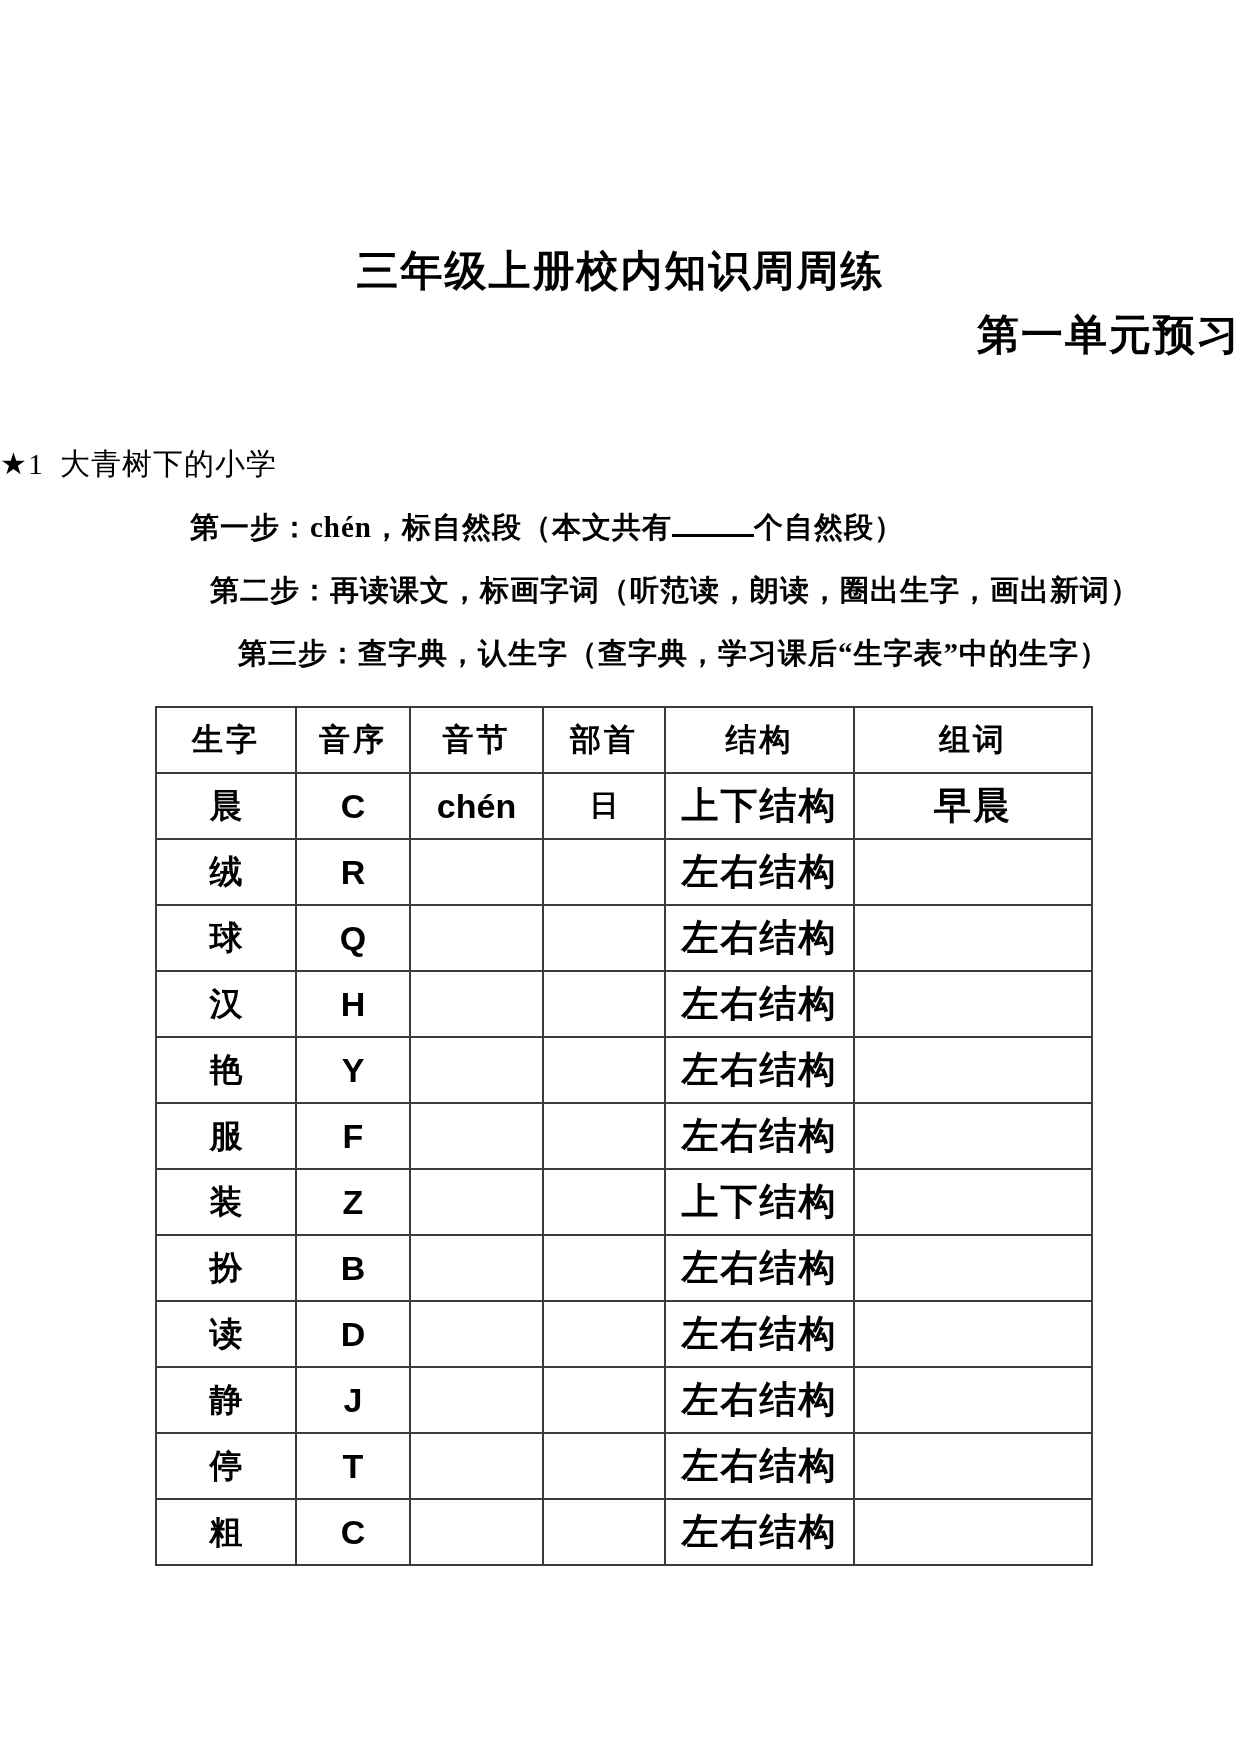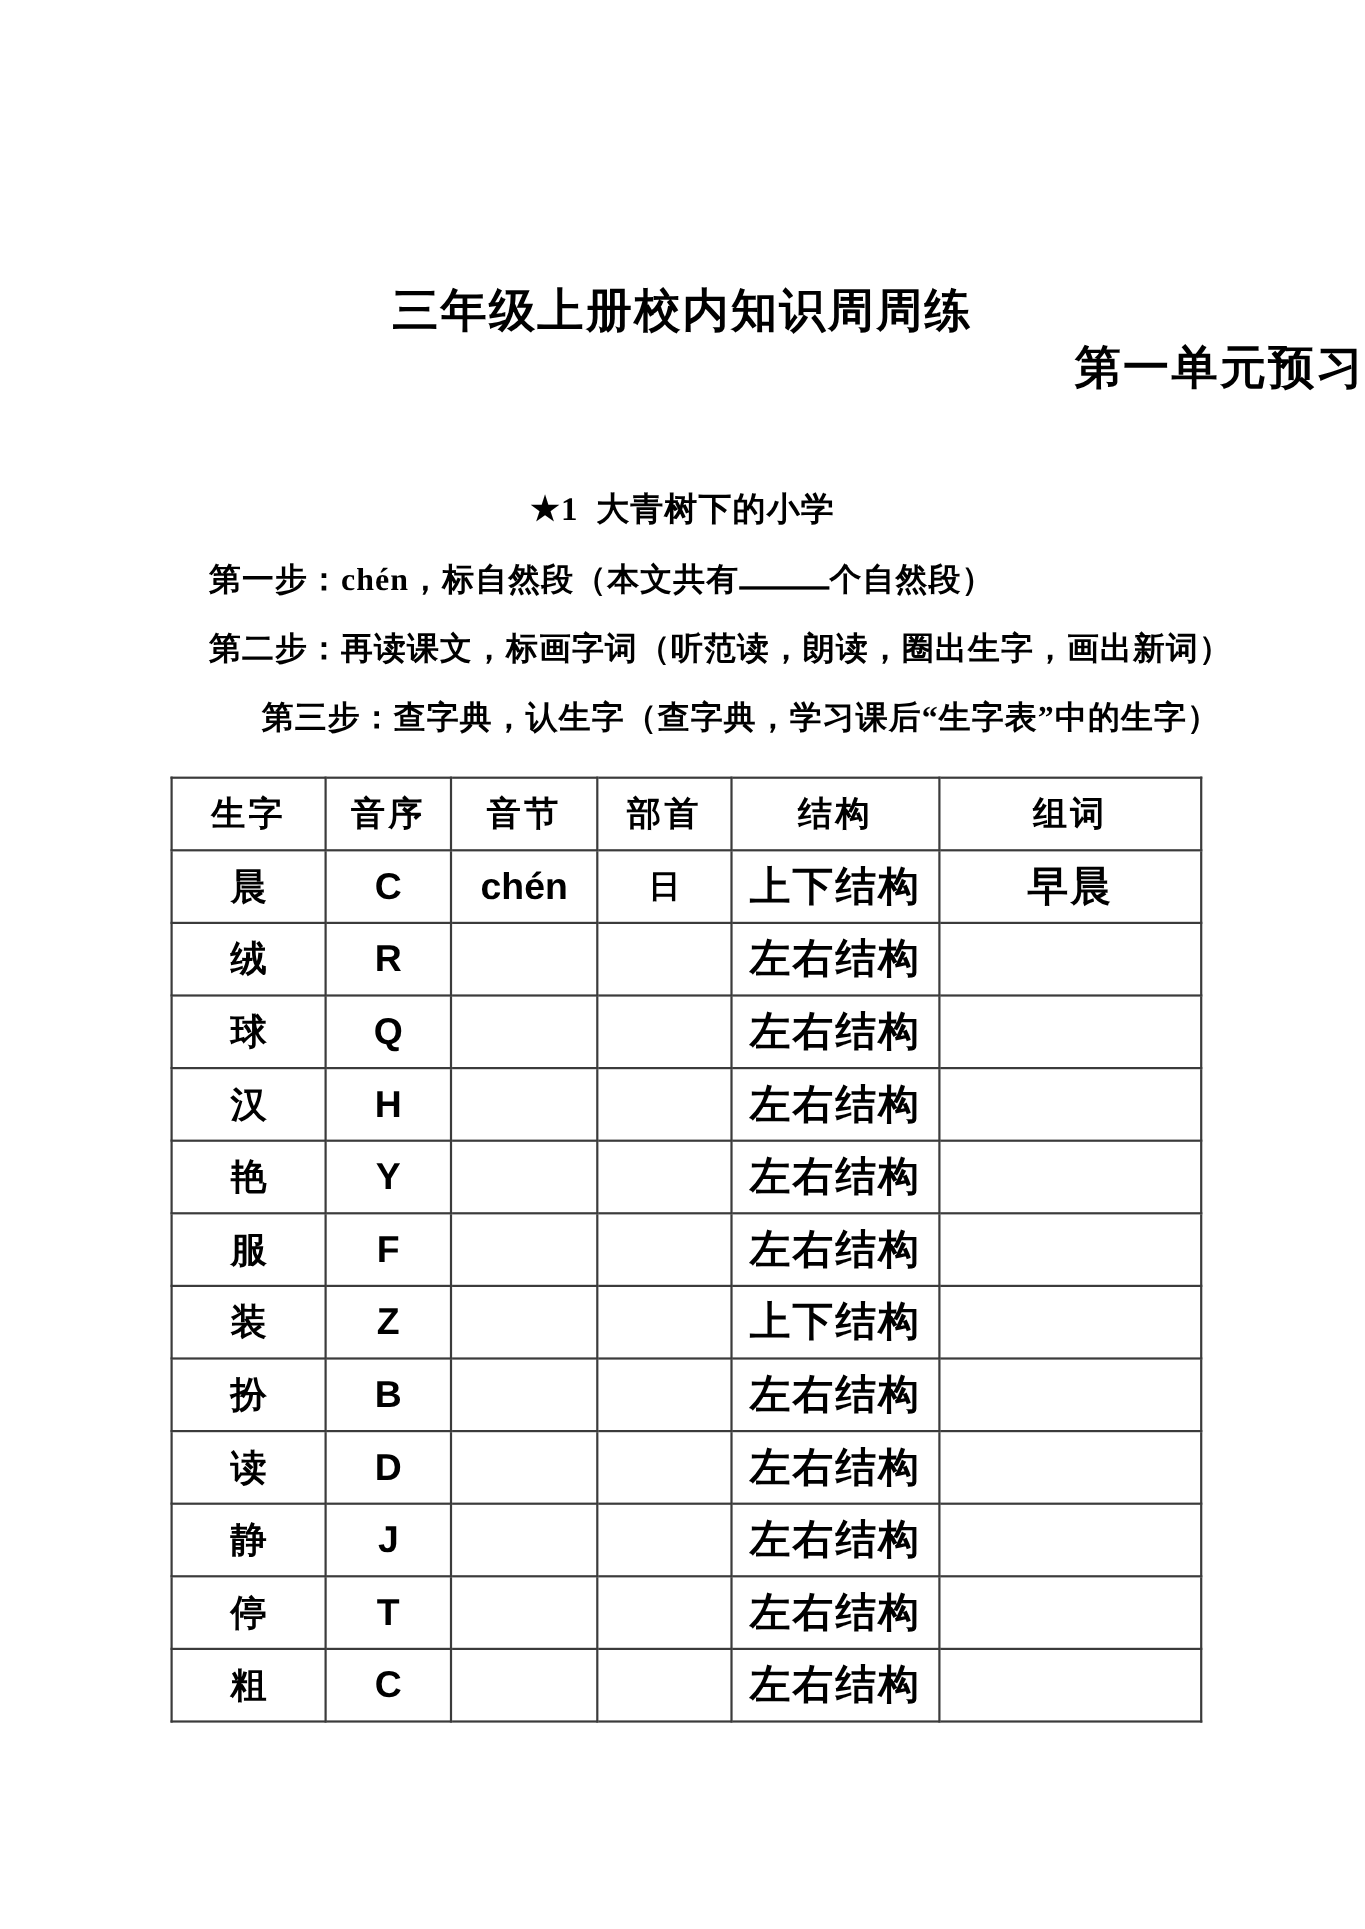--- a/index.html
+++ b/index.html
@@ -18,49 +18,49 @@
     position: absolute;
     left: 0;
     width: 100%;
     text-align: center;
     margin: 0;
     font-size: 42px;
     font-weight: 700;
     line-height: 1;
     letter-spacing: 2px;
   }
-  .title-line1 { top: 262px; }
+  .title-line1 { top: 250px; }
   .title-line2 { top: 314px; text-align: right; }
 
   .lesson-heading {
     position: absolute;
     top: 449px;
     left: 0;
     width: 100%;
-    text-align: center;
+    text-align: left;
     margin: 0;
     font-size: 30px;
-    font-weight: 700;
+    font-weight: 400;
     line-height: 1;
     letter-spacing: 1px;
   }
   .lesson-heading .lesson-num { margin-right: 16px; }
 
   .step {
     position: absolute;
     left: 190px;
     margin: 0;
     font-size: 29px;
     font-weight: 600;
     line-height: 1.15;
     letter-spacing: 1px;
     white-space: nowrap;
   }
   .step-1 { top: 511px; }
-  .step-2 { top: 574px; }
+  .step-2 { top: 574px; margin-left: 20px; }
   .step-3 { top: 637px; margin-left: 48px; }
 
   .blank {
     display: inline-block;
     width: 82px;
     border-bottom: 3px solid #000000;
   }
 
   table.hanzi-table {
     position: absolute;

